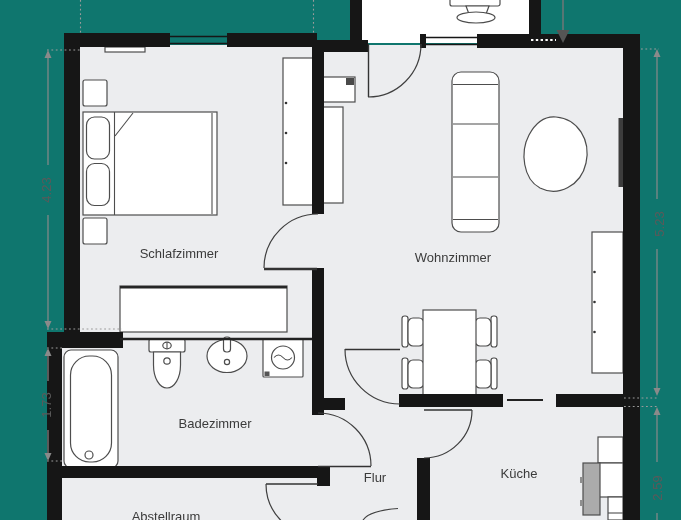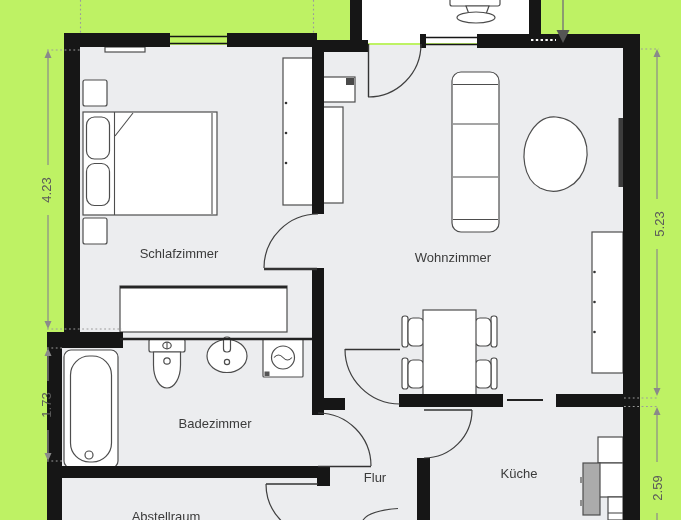--- a/index.html
+++ b/index.html
@@ -1,16 +1,16 @@
 <!DOCTYPE html>
 <html><head>
 <meta charset="utf-8">
 <style>
   html,body{margin:0;padding:0;background:#fff;}
-  #stage{position:relative;width:681px;height:520px;overflow:hidden;background:#bef264;
+  #stage{position:relative;width:681px;height:520px;overflow:hidden;background:#0f766e;
          font-family:"Liberation Sans","DejaVu Sans",sans-serif;}
   svg{display:block}
   .room-label{font-size:13px;fill:#3b3b3b;}
   .dim-label{font-size:13px;fill:#5a5a5a;}
   .wall{fill:#161616;stroke:none;}
   .furn{fill:#ffffff;stroke:#4d4d4d;stroke-width:1.2;}
   .furnline{stroke:#4d4d4d;stroke-width:1.1;fill:none;}
   .door{stroke:#3f3f3f;stroke-width:1.2;fill:none;}
   .leaf{stroke:#333;fill:none;}
   .dim{stroke:#8a8a8a;stroke-width:1.2;fill:none;}

